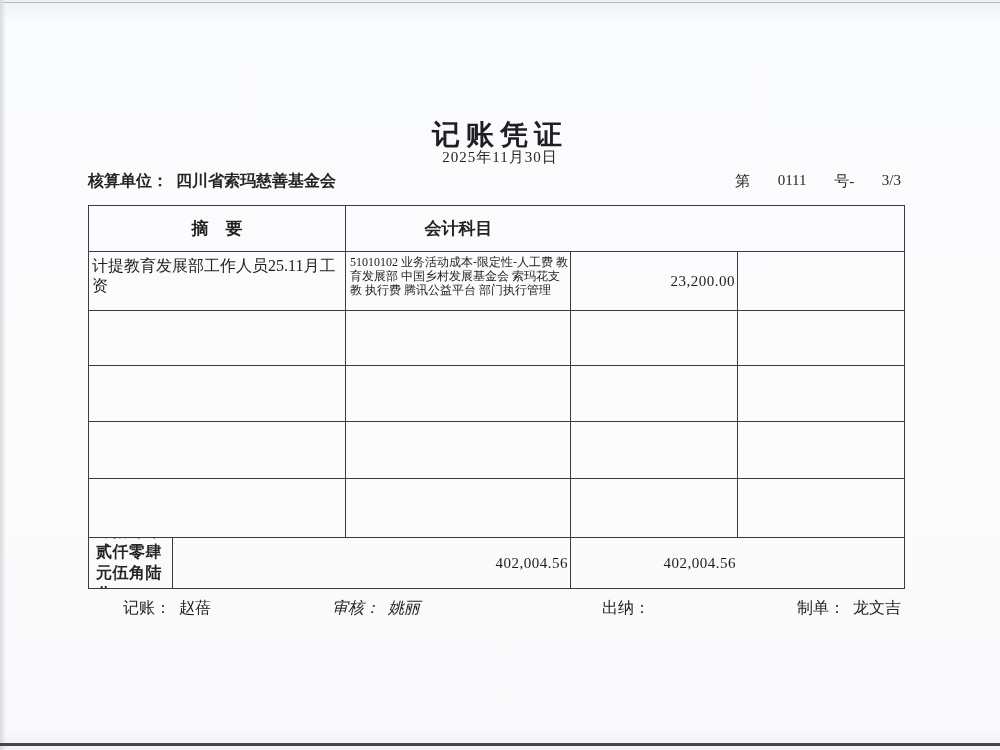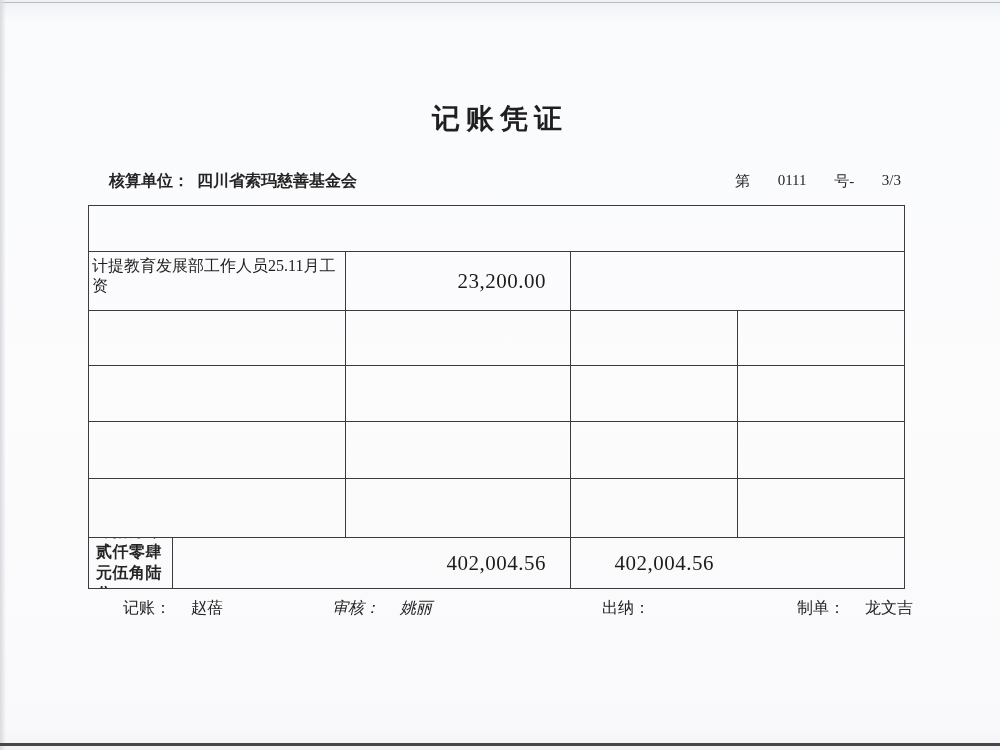--- a/index.html
+++ b/index.html
@@ -11,37 +11,37 @@
   }
   .paper{
     position:absolute;inset:0;
     background:linear-gradient(180deg,#eff0f5 0%,#fafbfd 3%,#fcfcfd 55%,#f9f9fb 97%,#f2f2f4 100%);
   }
   .edge-top{position:absolute;top:2px;left:0;right:0;height:1px;background:#b7bbc3;}
   .edge-bottom{position:absolute;top:743px;left:0;right:0;height:3px;background:#45454c;}
   .edge-left{position:absolute;left:0;top:0;bottom:0;width:6px;background:linear-gradient(90deg,#d8dade,rgba(252,252,253,0));}
 
   .title{
-    position:absolute;top:100px;left:0;width:1000px;text-align:center;
+    position:absolute;top:116px;left:0;width:1000px;text-align:center;
     font-size:28px;font-weight:bold;letter-spacing:6px;color:#1f1f22;
   }
   .date{
     position:absolute;top:148px;left:0;width:1000px;text-align:center;
     font-size:15px;letter-spacing:1px;
   }
   .attach-row{
     position:absolute;top:147px;left:735px;width:166px;
     display:flex;justify-content:space-between;font-size:15px;
   }
   .no-row{
     position:absolute;top:172px;left:735px;width:166px;
     display:flex;justify-content:space-between;font-size:15px;
   }
   .unit-row{
-    position:absolute;top:171px;left:88px;font-size:16px;font-weight:bold;margin-left:21px;
+    position:absolute;top:171px;left:88px;font-size:16px;font-weight:bold;
   }
   .unit-row .unit-name{margin-left:8px;}
 
   .vtable{
     position:absolute;left:88px;top:205px;width:815px;
     border:1px solid #3b3b3f;background:transparent;
   }
   .trow{display:grid;border-bottom:1px solid #3b3b3f;}
   .trow:last-child{border-bottom:none;}
   .cols-main{grid-template-columns:257px 225px 167px 1fr;}
@@ -61,65 +61,69 @@
     font-size:17px;font-weight:bold;color:#222;
   }
   .cell-summary{
     font-size:16px;line-height:20px;padding:4px 2px 0 3px;color:#1e1e1e;
   }
   .cell-account{
     font-size:12px;line-height:14px;padding:3px 2px 0 4px;color:#1e1e1e;
   }
   .cell-amount{
     display:flex;align-items:center;justify-content:flex-end;
-    padding-right:24px;font-size:21px;letter-spacing:0.5px;color:#1c1c1c;
+    padding-right:2px;font-size:15px;letter-spacing:0.5px;color:#1c1c1c;
   }
   .cell-total-label{
     display:flex;align-items:center;justify-content:center;
     font-size:16px;font-weight:bold;
   }
   .cell-amount-cn{
     display:flex;align-items:center;padding-left:7px;
     font-size:16px;font-weight:bold;letter-spacing:0.5px;
   }
 
   .sig-row{position:absolute;top:598px;left:0;width:1000px;height:22px;font-size:16px;}
   .sig{position:absolute;top:0;white-space:nowrap;}
-  .sig .name{margin-left:20px;}
+  .sig .name{margin-left:8px;}
   .sig-1{left:123px;}
   .sig-2{left:332px;font-style:italic;}
   .sig-3{left:602px;}
   .sig-4{left:797px;}
 </style>
 </head>
 <body>
 
 <div class="paper">
   <div class="edge-top"></div>
   <div class="edge-left"></div>
 
   <div class="title">记账凭证</div>
+  <div class="date">2025年11月30日</div>
 
   <div class="no-row">
     <span>第</span>
     <span>0111</span>
     <span>号-</span>
     <span>3/3</span>
   </div>
 
   <div class="unit-row">
     <span>核算单位：</span><span class="unit-name">四川省索玛慈善基金会</span>
   </div>
 
   <div class="vtable">
     <div class="trow cols-main h-head">
+      <div class="cell th">摘　要</div>
+      <div class="cell th">会计科目</div>
     </div>
 
     <div class="trow cols-main h-r1">
       <div class="cell cell-summary">计提教育发展部工作人员25.11月工资</div>
+      <div class="cell cell-account">51010102 业务活动成本-限定性-人工费 教育发展部 中国乡村发展基金会 索玛花支教 执行费 腾讯公益平台 部门执行管理</div>
       <div class="cell cell-amount">23,200.00</div>
       <div class="cell cell-amount"></div>
     </div>
 
     <div class="trow cols-main h-r2">
       <div class="cell cell-summary"></div>
       <div class="cell cell-account"></div>
       <div class="cell cell-amount"></div>
       <div class="cell cell-amount"></div>
     </div>

